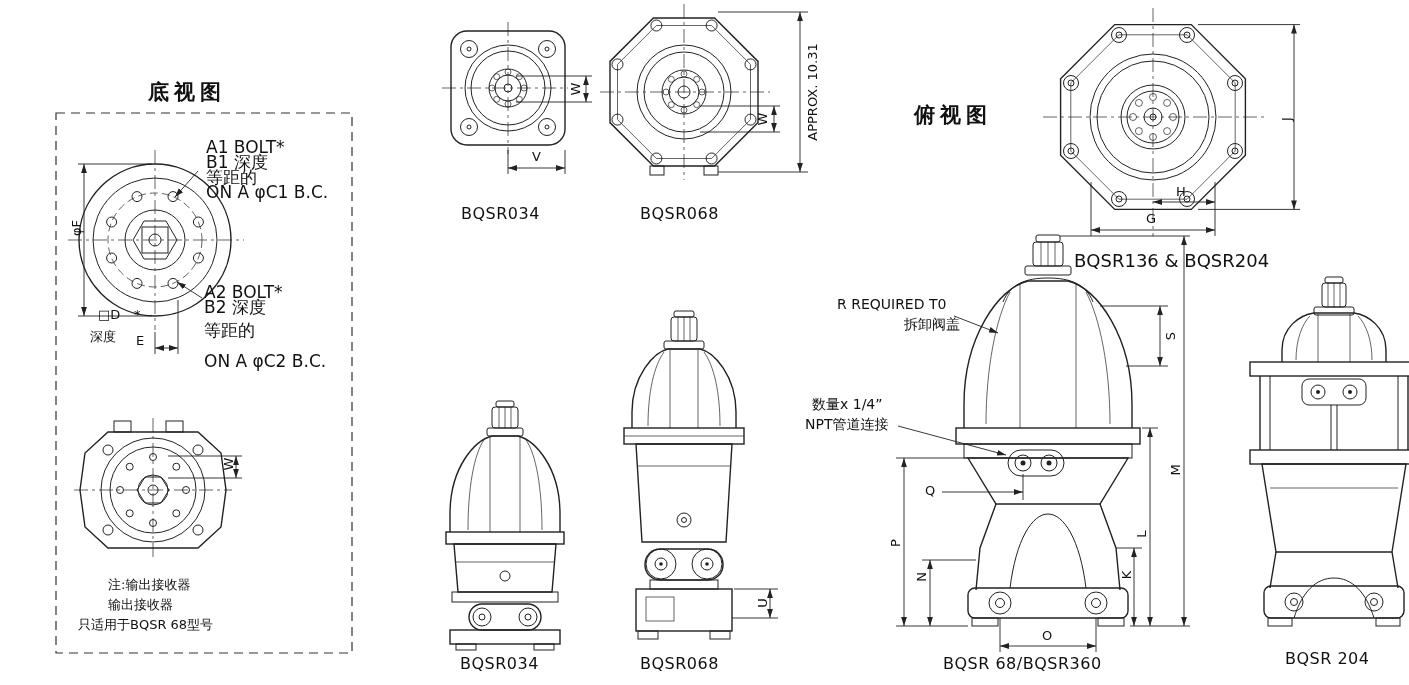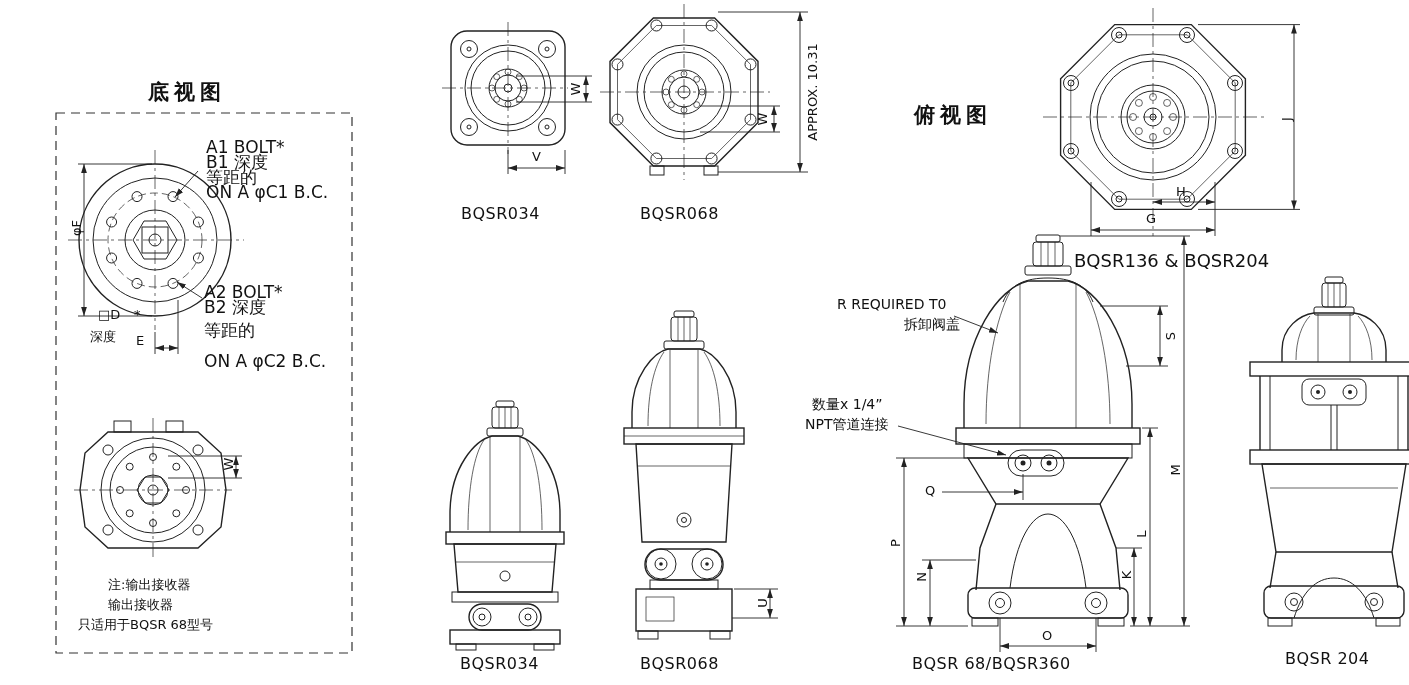--- a/index.html
+++ b/index.html
@@ -439,18 +439,18 @@
 <div class="vt" style="left:714px;top:603px">U</div>
 
 <div class="vt" style="left:1122px;top:336px">S</div>
 <div class="vt" style="left:1127px;top:470px">M</div>
 <div class="vt" style="left:1093px;top:534px">L</div>
 <div class="vt" style="left:1078px;top:575px">K</div>
 <div class="t" style="left:877px;top:484px">Q</div>
 <div class="vt" style="left:847px;top:543px">P</div>
 <div class="vt" style="left:873px;top:577px">N</div>
 <div class="t" style="left:994px;top:629px">O</div>
-<div class="t model" style="left:864px;top:655px">BQSR 68/BQSR360</div>
+<div class="t model" style="left:895px;top:655px">BQSR 68/BQSR360</div>
 
 <div class="vt" style="left:1401px;top:413px">T</div>
 <div class="t model" style="left:1237px;top:650px">BQSR 204</div>
 
 </div>
 
 </body></html>

